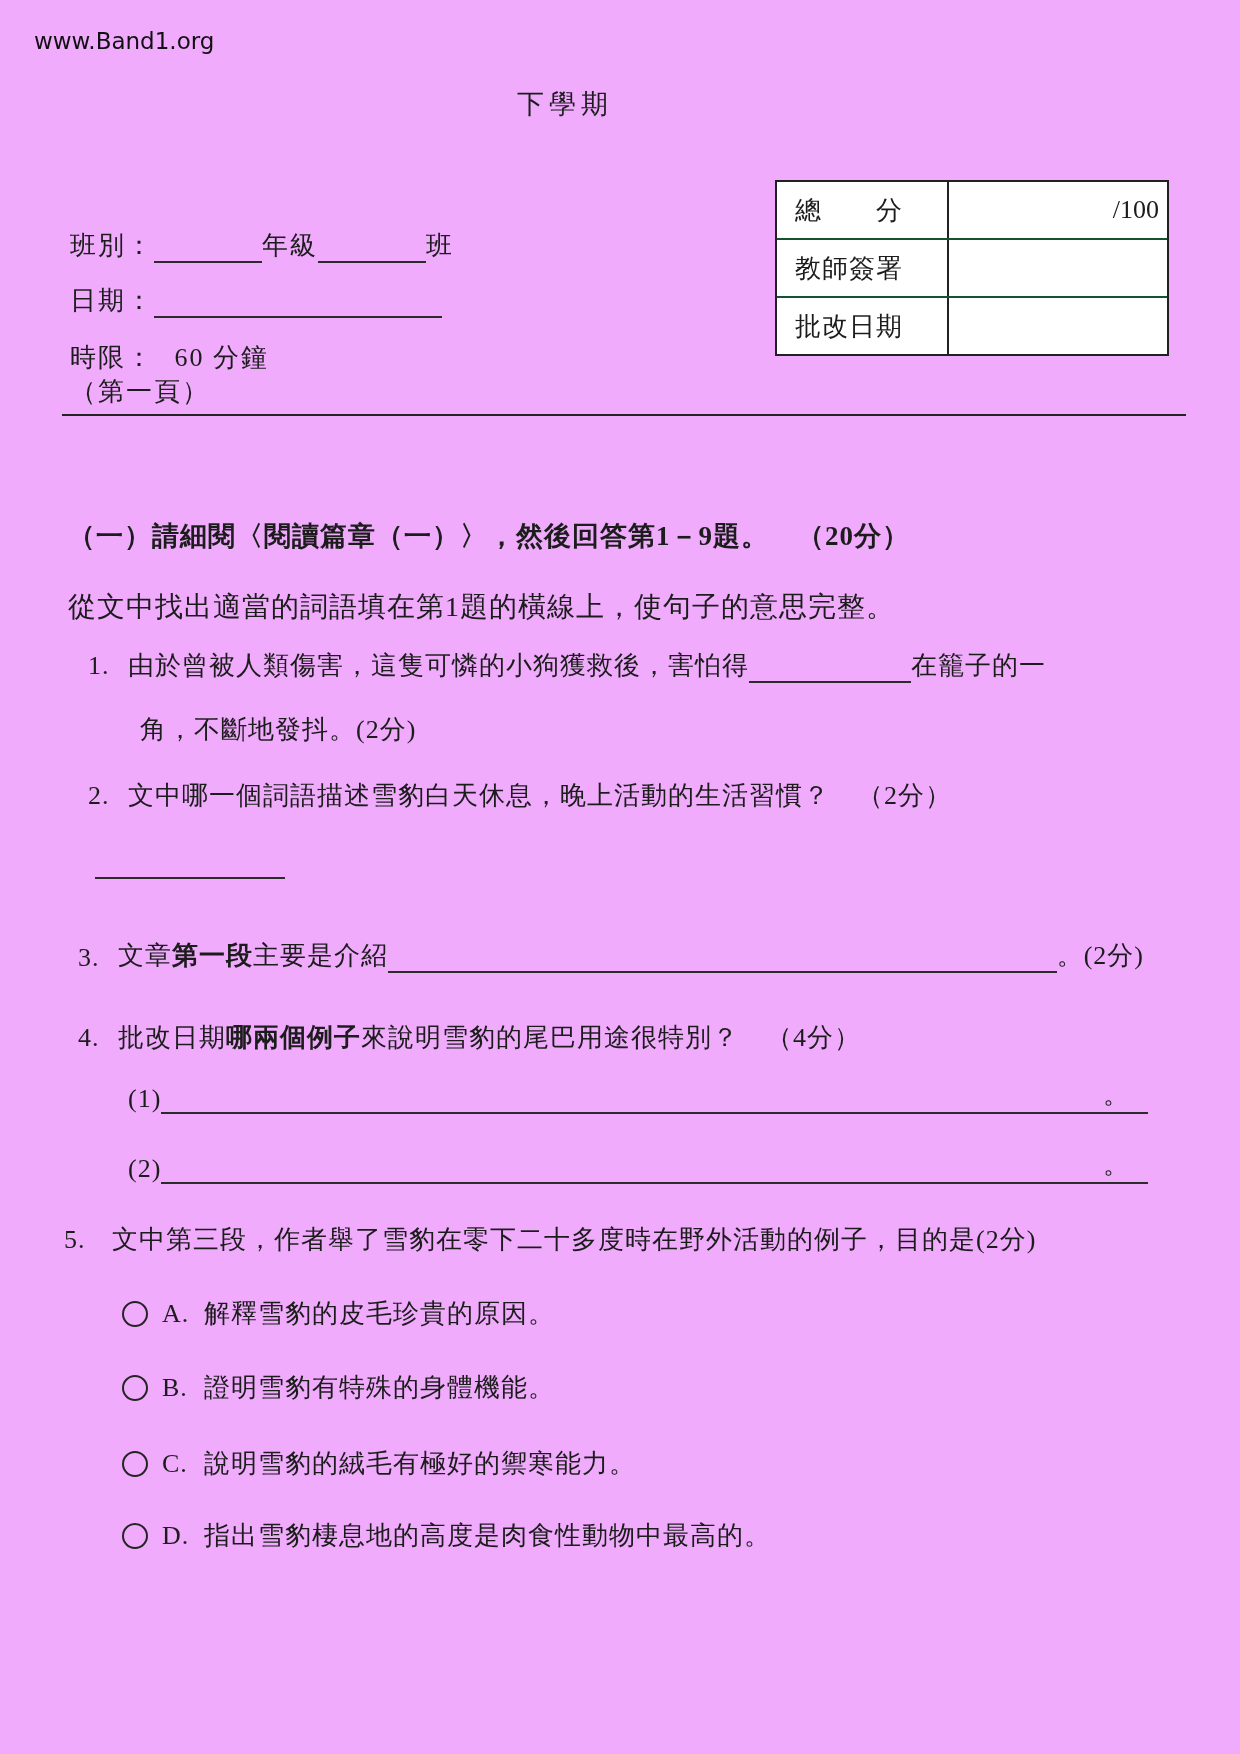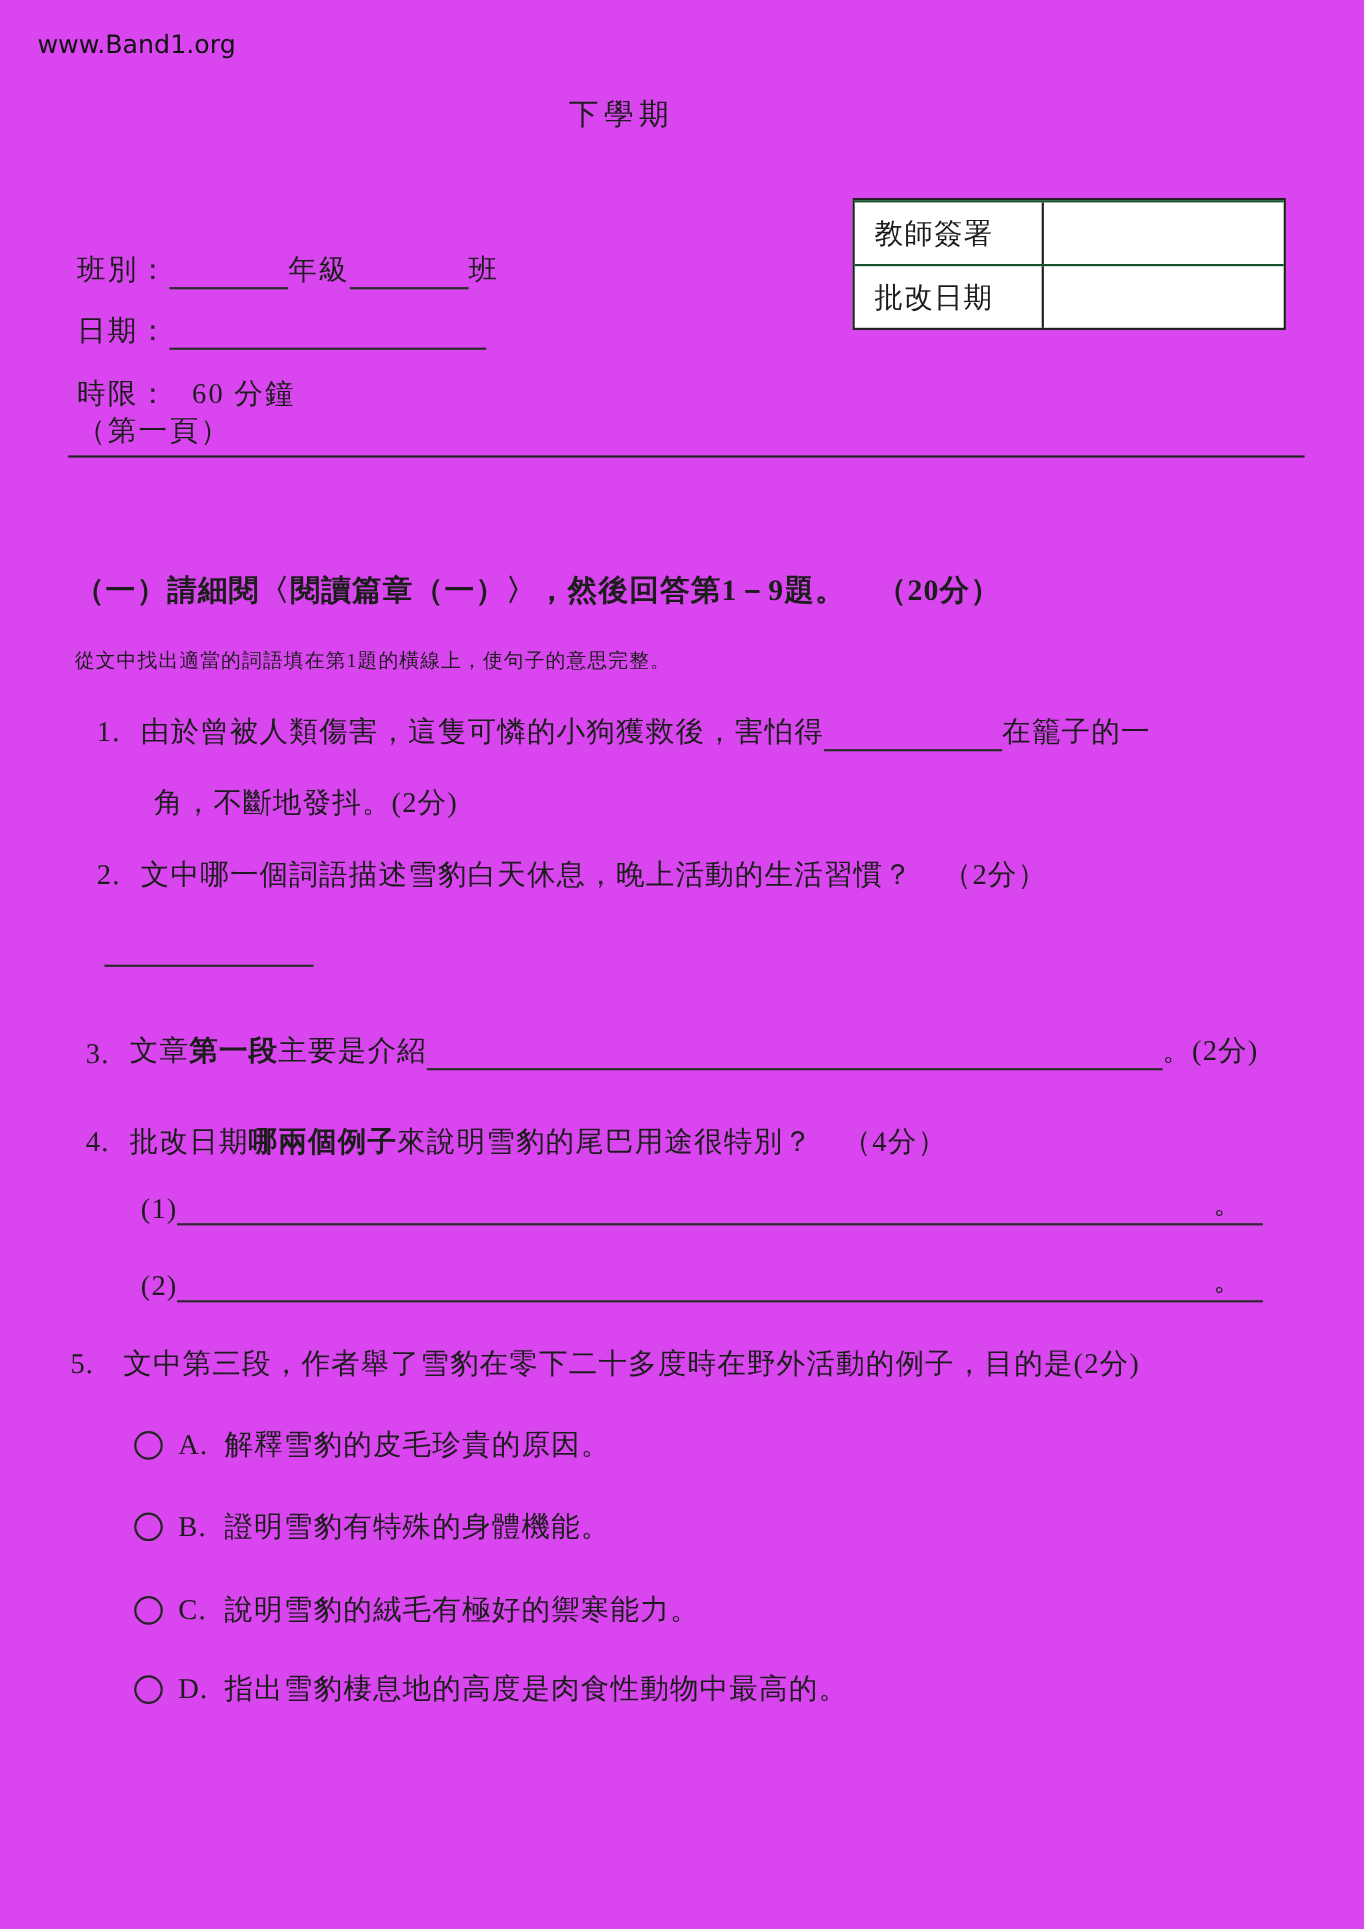--- a/index.html
+++ b/index.html
@@ -1,39 +1,39 @@
 <!DOCTYPE html>
 <html><head>
 <meta charset="utf-8">
 <style>
   html,body { margin:0; padding:0; background:#e8e8e8; }
   .page {
     position:relative; width:1240px; height:1754px; margin:0 auto;
-    background:#d946ef; overflow:hidden;
+    background:#f0abfc; overflow:hidden;
     font-family:"Liberation Serif","DejaVu Serif",serif;
     color:#1c1c1c;
   }
   .abs { position:absolute; }
   .nowrap { white-space:nowrap; }
   .watermark { font-family:"DejaVu Sans","Liberation Sans",sans-serif; font-size:23px; color:#111; }
   .title1 { left:0; width:1130px; text-align:center; font-size:27px; letter-spacing:5px; }
   .title2 { left:0; width:1130px; text-align:center; font-size:26px; letter-spacing:2px; }
   .fieldrow { font-size:26px; letter-spacing:2px; }
   .ul { display:inline-block; border-bottom:2px solid #2b2b2b; height:30px; vertical-align:bottom; }
   .score-table { left:775px; top:180px; width:390px; border:2px solid #212121; background:#fff; }
   .trow { display:flex; height:56px; border-top:2px solid #14532d; }
   .trow.first { border-top:none; }
   .tlabel { width:152px; border-right:2px solid #212121; display:flex; align-items:center;
             padding-left:18px; font-size:26px; letter-spacing:1px; }
   .tvalue { flex:1; display:flex; align-items:center; justify-content:flex-end;
             padding-right:8px; font-size:26px; }
   .sep { border-top:2px solid #232323; height:0; }
   .heading { font-size:30px; font-weight:bold; letter-spacing:2px; }
   .part-instr { font-size:27px; font-weight:bold; letter-spacing:1px; }
-  .plain { font-size:18px; letter-spacing:1px; }
+  .plain { font-size:28px; letter-spacing:1px; }
   .qline { font-size:26px; letter-spacing:1px; }
   .qno { display:inline-block; width:40px; }
   .qno-wide { display:inline-block; width:48px; }
   .b { font-weight:bold; }
   .qflex { display:flex; align-items:flex-end; font-size:26px; letter-spacing:1px; }
   .qflex .grow { flex:1; border-bottom:2px solid #2b2b2b; height:30px; position:relative; }
   .endperiod { position:absolute; right:18px; bottom:0; font-size:26px; }
   .opt { display:flex; align-items:center; font-size:26px; letter-spacing:1px; }
   .circle { width:26px; height:26px; border:2.5px solid #242424; border-radius:50%;
             flex-shrink:0; margin-right:14px; box-sizing:border-box; }
@@ -58,20 +58,24 @@
   </div>
 
   <div class="abs fieldrow nowrap" style="left:70px; top:340px;">
     <span>時限：</span>
     <span style="margin-left:12px;">60 分鐘</span>
   </div>
 
   <div class="abs fieldrow nowrap" style="left:70px; top:374px;">（第一頁）</div>
 
   <div class="abs score-table">
+    <div class="trow first">
+      <div class="tlabel">總　　分</div>
+      <div class="tvalue">/100</div>
+    </div>
     <div class="trow">
       <div class="tlabel">教師簽署</div>
       <div class="tvalue"></div>
     </div>
     <div class="trow">
       <div class="tlabel">批改日期</div>
       <div class="tvalue"></div>
     </div>
   </div>
 

